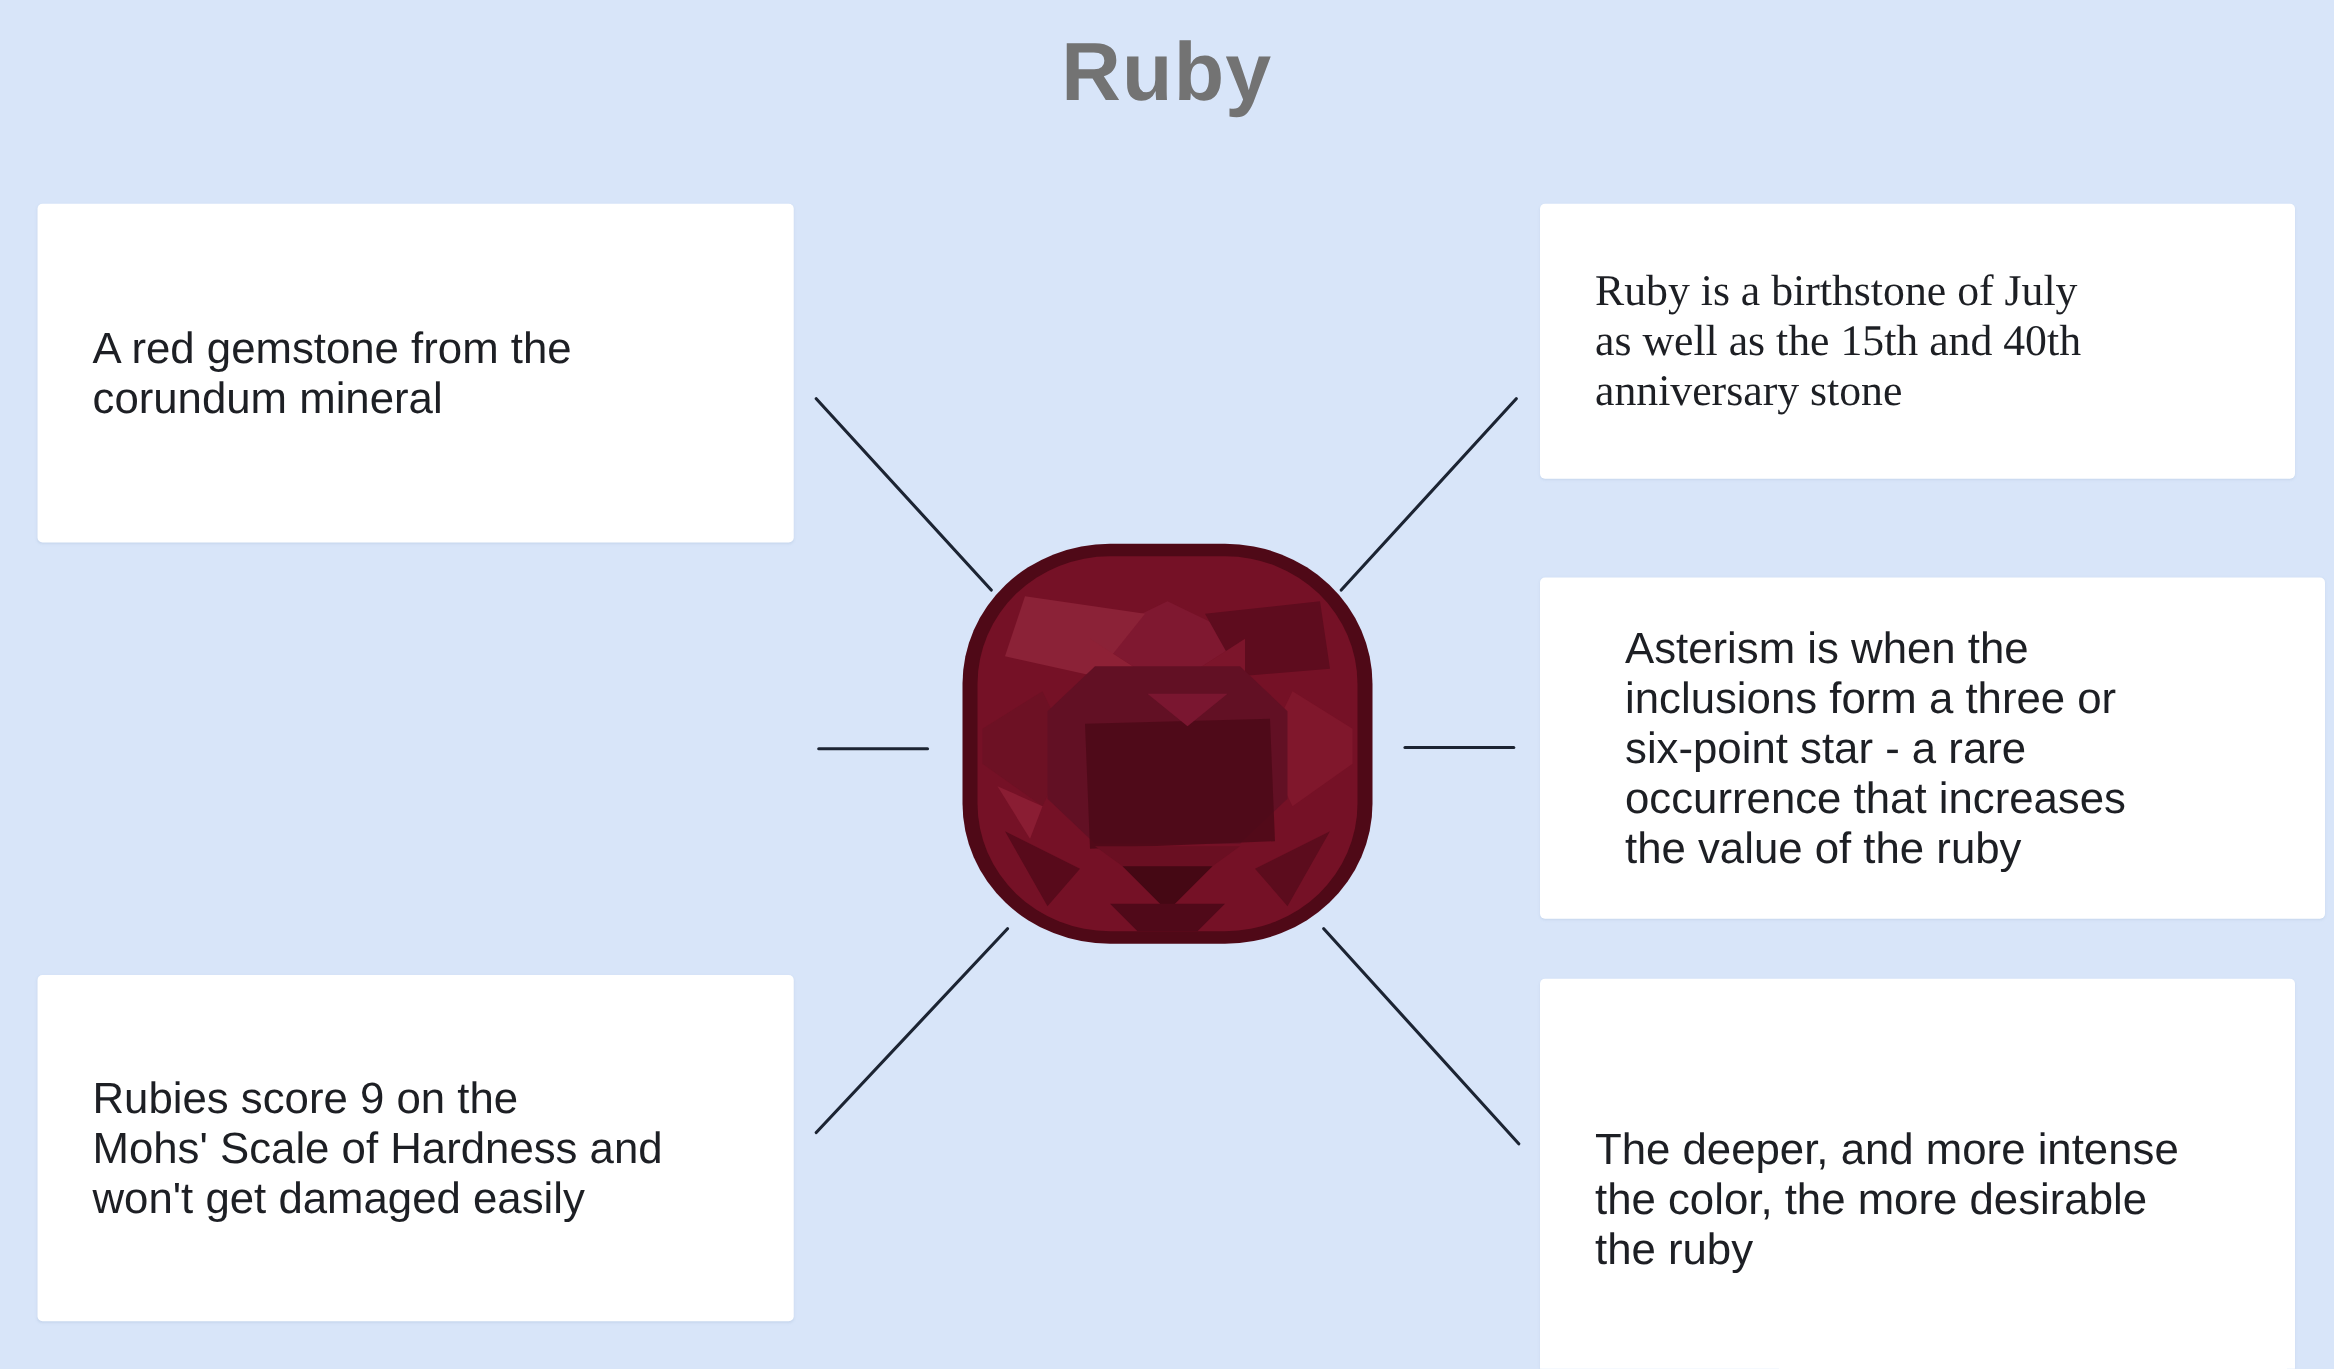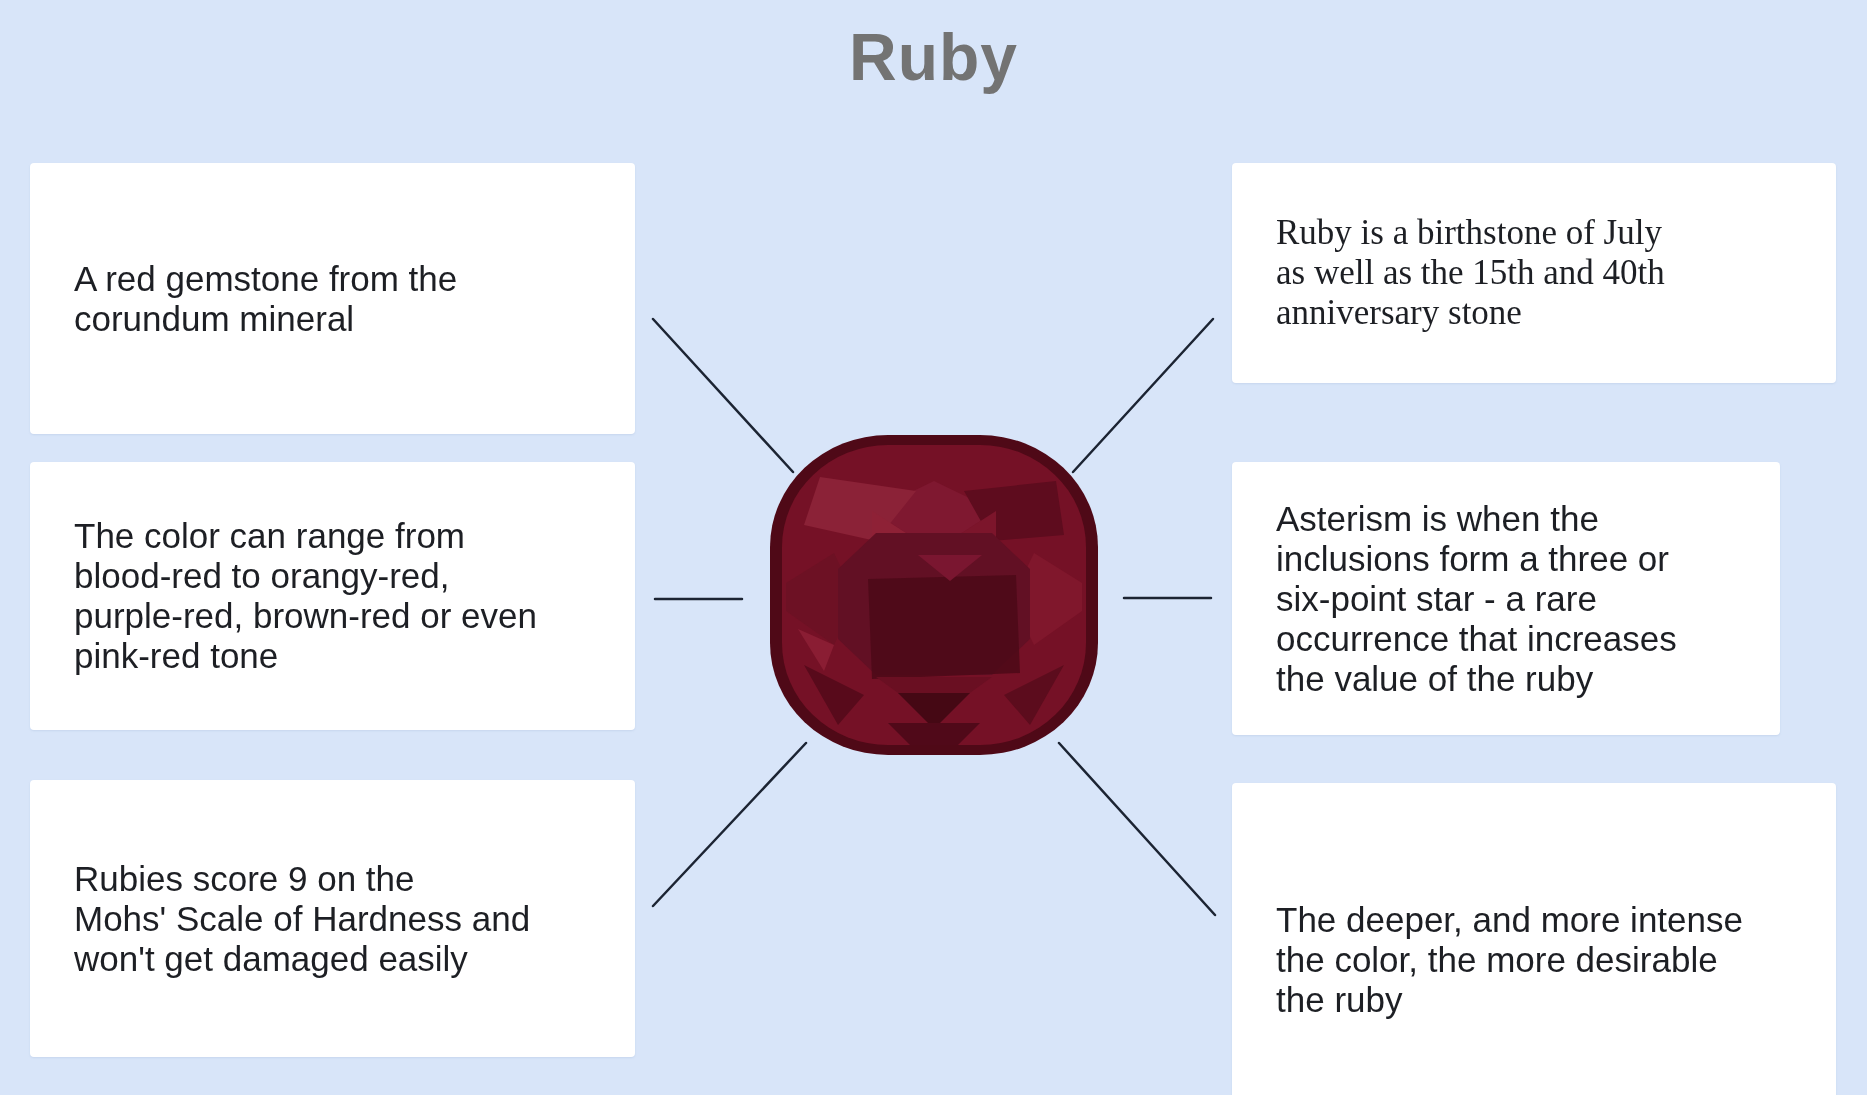--- a/index.html
+++ b/index.html
@@ -29,21 +29,21 @@
     margin:0;padding:0 44px;
     font-size:35px;line-height:40px;color:#1d1f24;
     white-space:pre-line;
   }
   
   .card.l1{left:30px;top:163px;width:605px;height:271px;}
   .card.l2{left:30px;top:462px;width:605px;height:268px;}
   .card.l3{left:30px;top:780px;width:605px;height:277px;}
   
   .card.r1{left:1232px;top:163px;width:604px;height:220px;font-family:Liberation Serif, serif;}
-  .card.r2{left:1232px;top:462px;width:548px;height:273px;}
+  .card.r2{left:1232px;top:462px;width:604px;height:273px;padding-left:24px;}
   .card.r3{left:1232px;top:783px;width:604px;height:353px;}
   .gem{position:absolute;left:768px;top:433px;width:332px;height:324px;}
 </style>
 </head>
 <body>
 
 <div class="canvas">
 
   <h1 class="page-title">Ruby</h1>
 
@@ -52,26 +52,20 @@
     <line x1="655" y1="599" x2="742" y2="599"></line>
     <line x1="806" y1="743" x2="653" y2="906"></line>
     <line x1="1213" y1="319" x2="1073" y2="472"></line>
     <line x1="1124" y1="598" x2="1211" y2="598"></line>
     <line x1="1059" y1="743" x2="1215" y2="915"></line>
   </svg>
 
   <div class="card l1">
     <p>A red gemstone from the
 corundum mineral</p>
-  </div>
-  <div class="card l2">
-    <p>The color can range from
-blood-red to orangy-red,
-purple-red, brown-red or even
-pink-red tone</p>
   </div>
   <div class="card l3">
     <p>Rubies score 9 on the
 Mohs' Scale of Hardness and
 won't get damaged easily</p>
   </div>
   <div class="card r1">
     <p>Ruby is a birthstone of July
 as well as the 15th and 40th
 anniversary stone</p>

